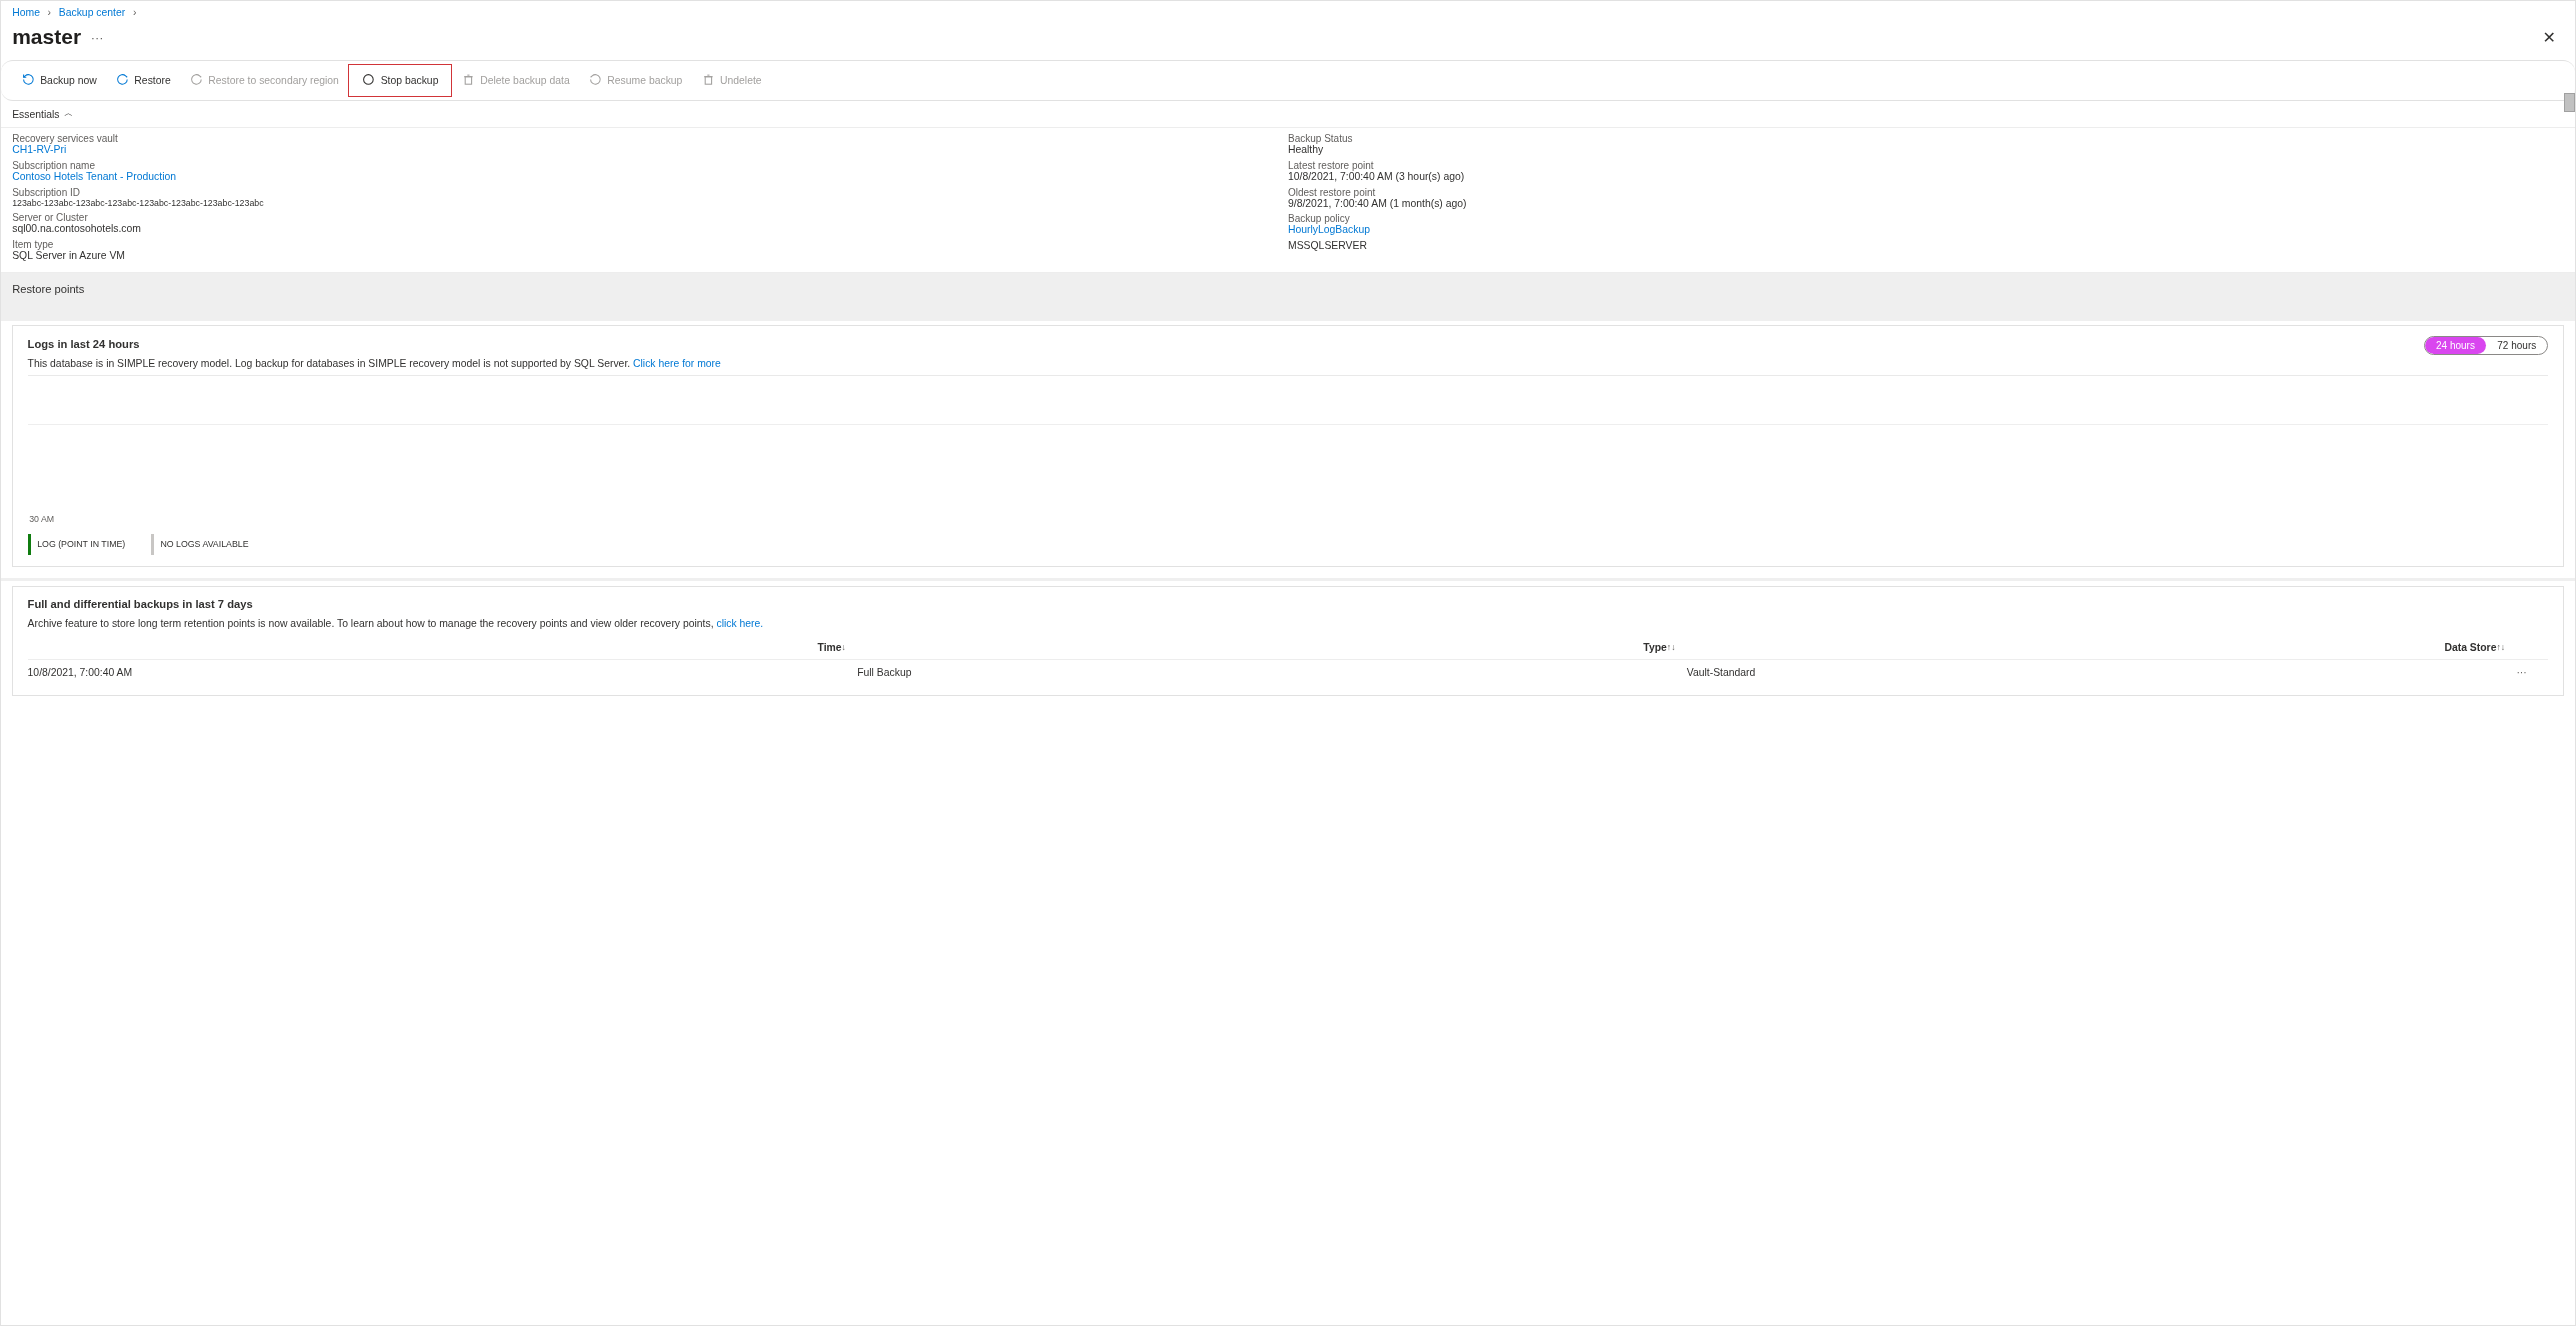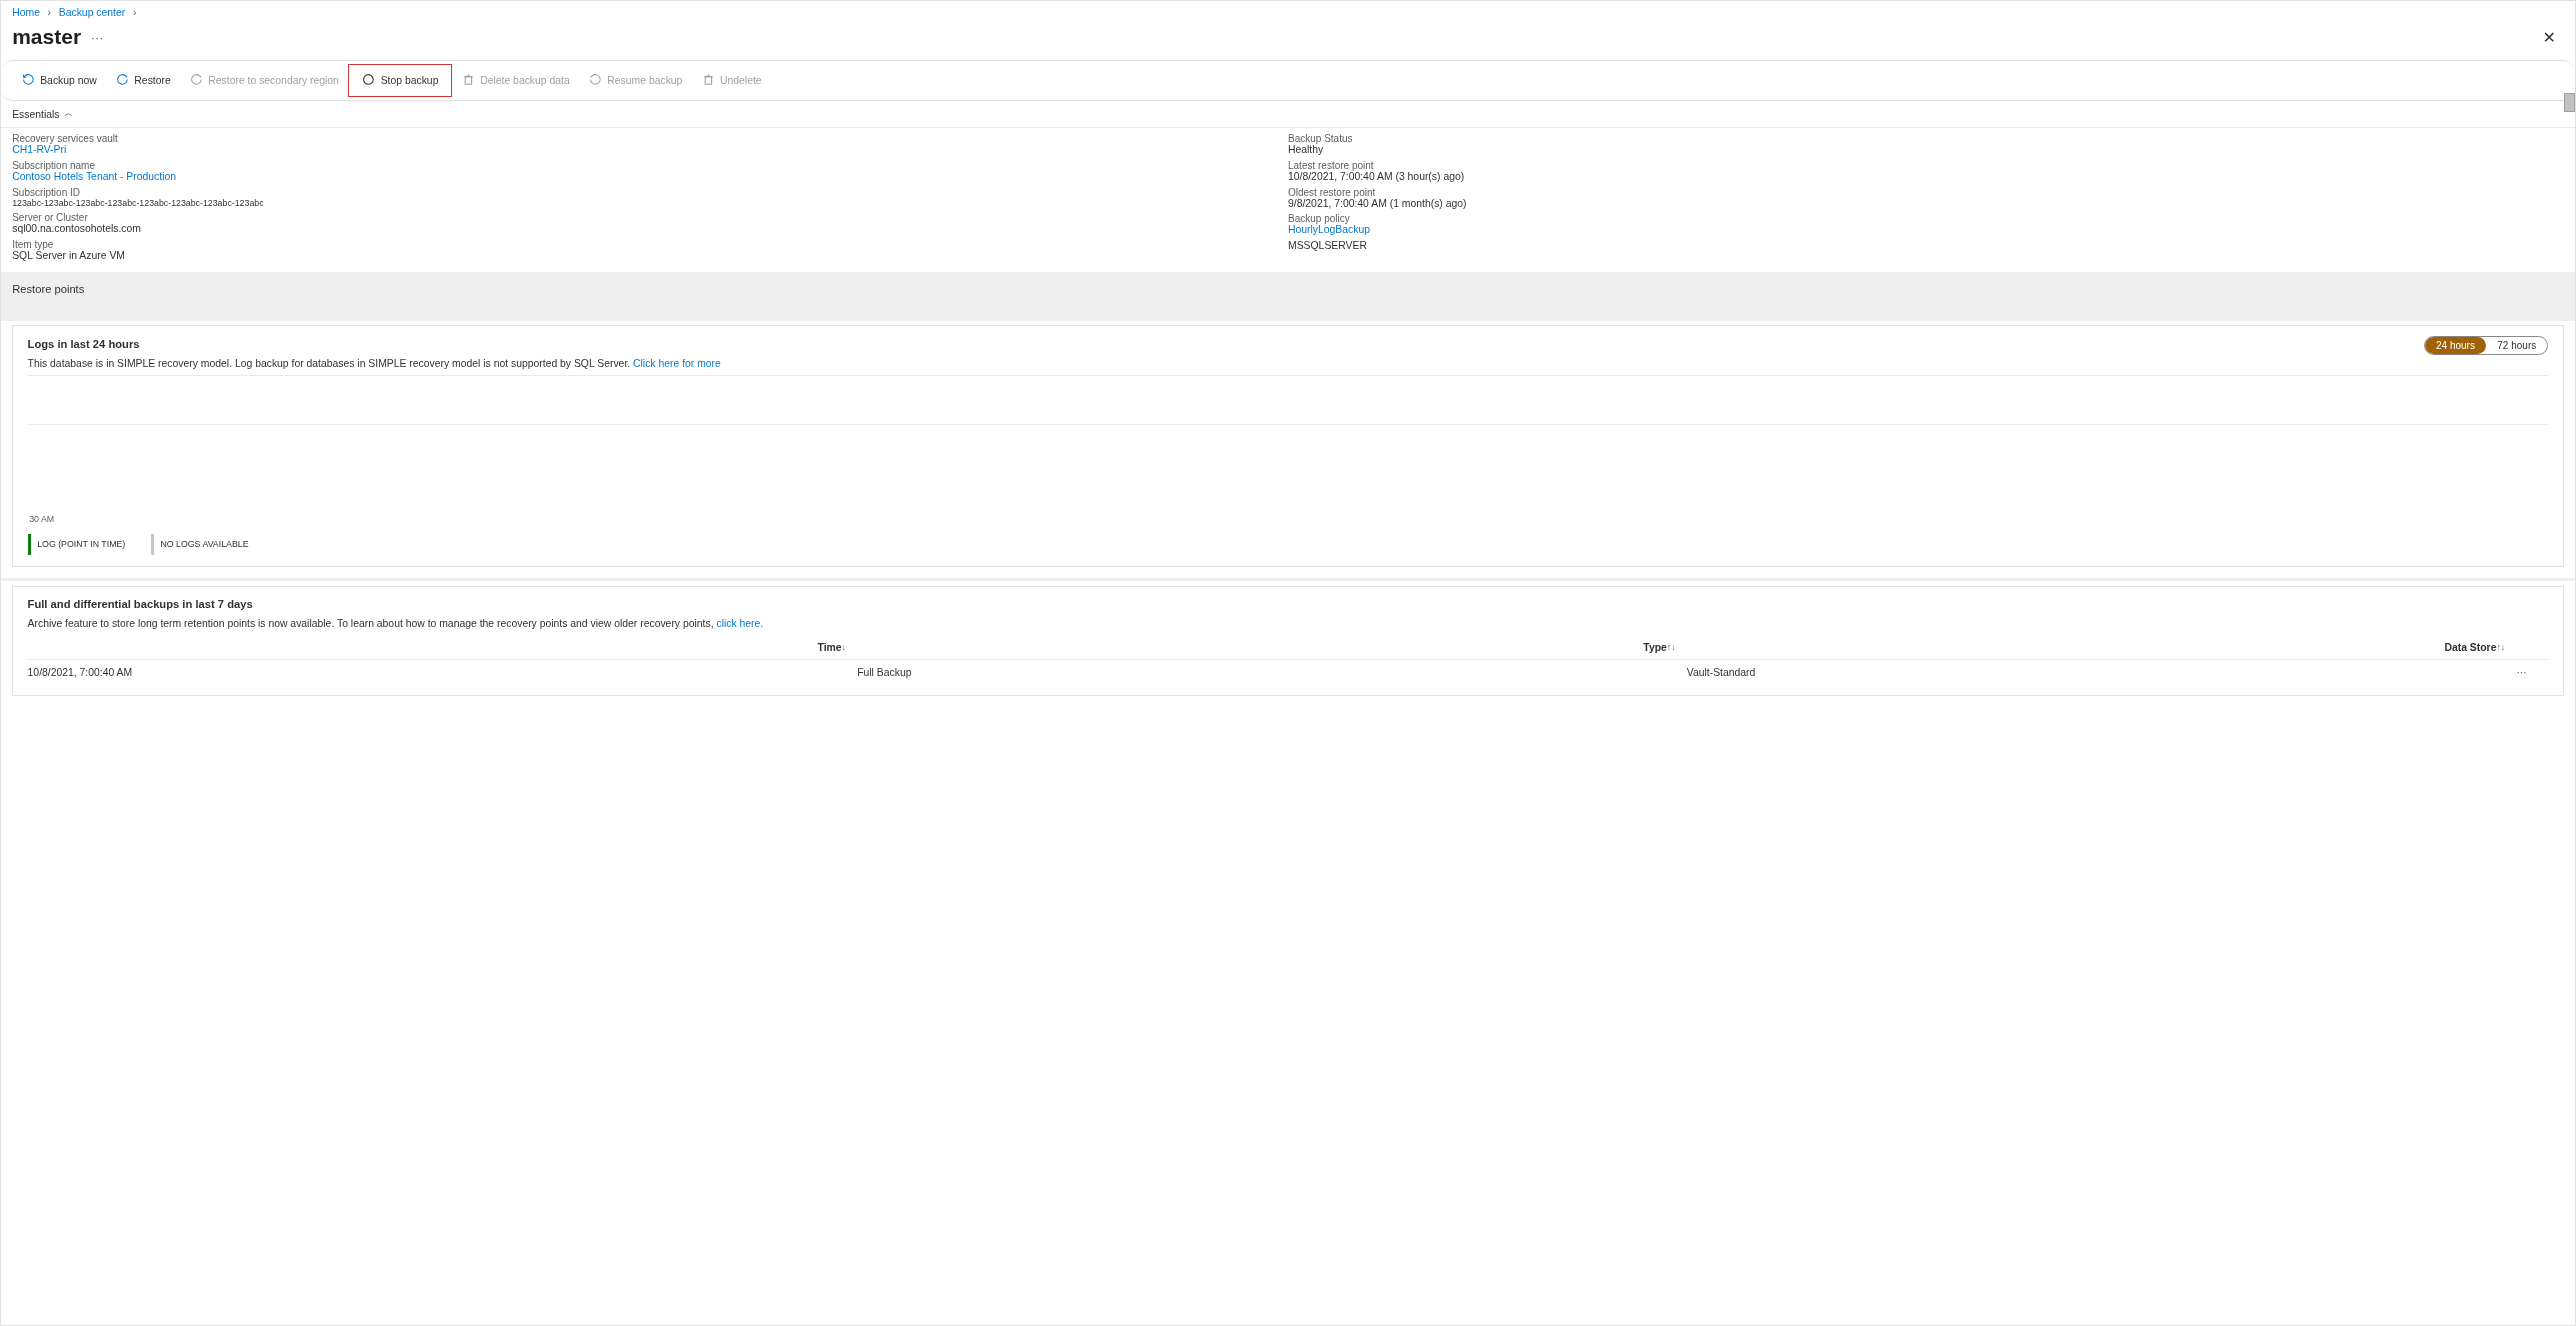--- a/index.html
+++ b/index.html
@@ -76,21 +76,21 @@
       position: absolute;
       top: 9.6px;
       right: 14.4px;
       border: 0.8px solid #8a8886;
       border-radius: 16px;
       display: flex;
       overflow: hidden;
       font-size: 10px;
     }
     .range-toggle span { padding: 3.2px 11.2px; cursor: pointer; }
-    .range-toggle .active { background: #a16207; color: #fff; border-radius: 16px; }
+    .range-toggle .active { background: #d946ef; color: #fff; border-radius: 16px; }
     .chart-area { height: 80px; position: relative; margin-top: 48px; border-top: 0.8px solid #eee;}
     .time-axis { font-size: 8.8px; color: #605e5c; margin-top: 9.6px; margin-left: 1.6px; }
     .legend { display: flex; gap: 25.5px; align-items: center; margin-top: 10px; font-size: 8.8px; color: #323130; }
     .legend-item { display:flex; align-items:center; gap:6.4px; }
     .legend-bar { width: 3.2px; height: 21px; }
     .legend-bar.green { background: #107c10; }
     .legend-bar.gray { background: #c8c6c4; }
     .table-head { display: grid; grid-template-columns: 1fr 1fr 1fr 32px; padding: 6.4px 0; }
     .th { font-size: 10.4px; font-weight: 600; display: flex; align-items: center; justify-content: flex-end; padding-right: 11.2px; }
     .sort-icon { font-size: 8.8px; color: #605e5c; }

